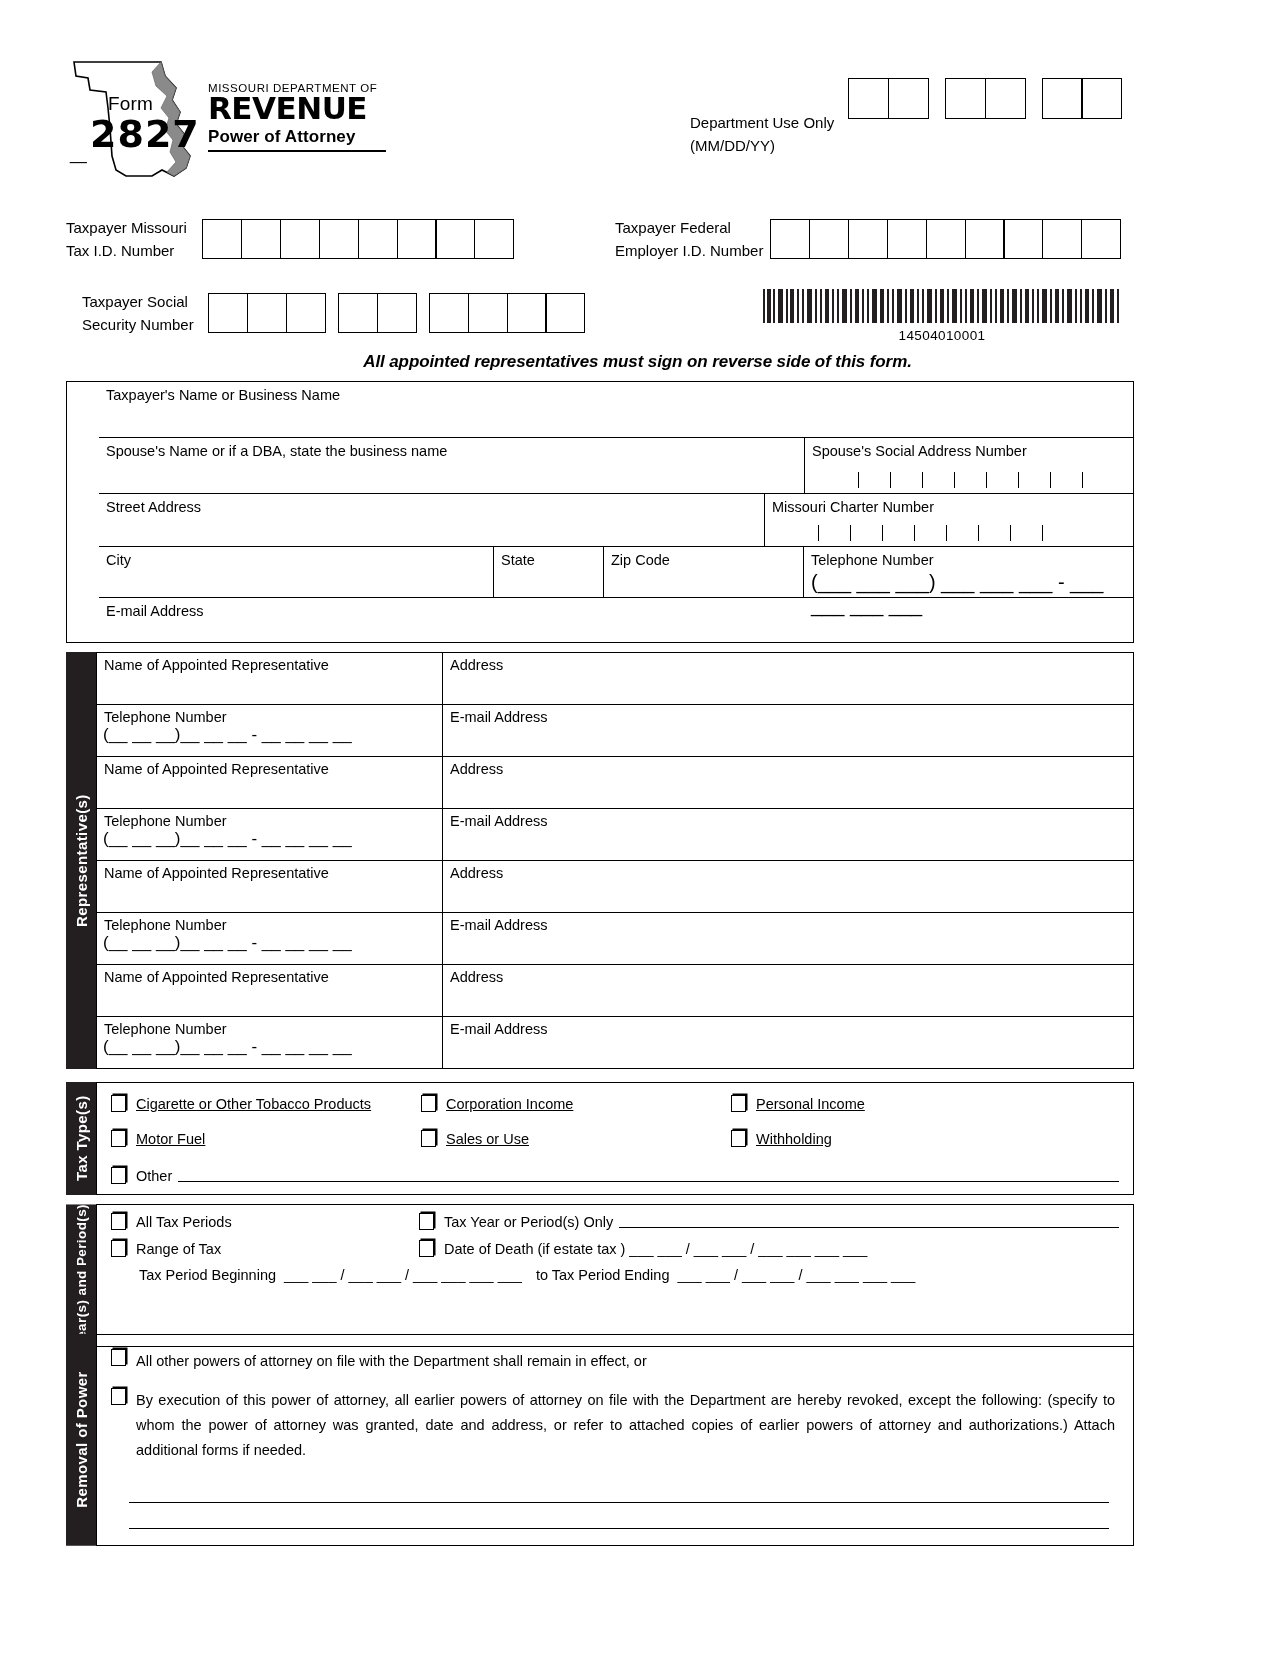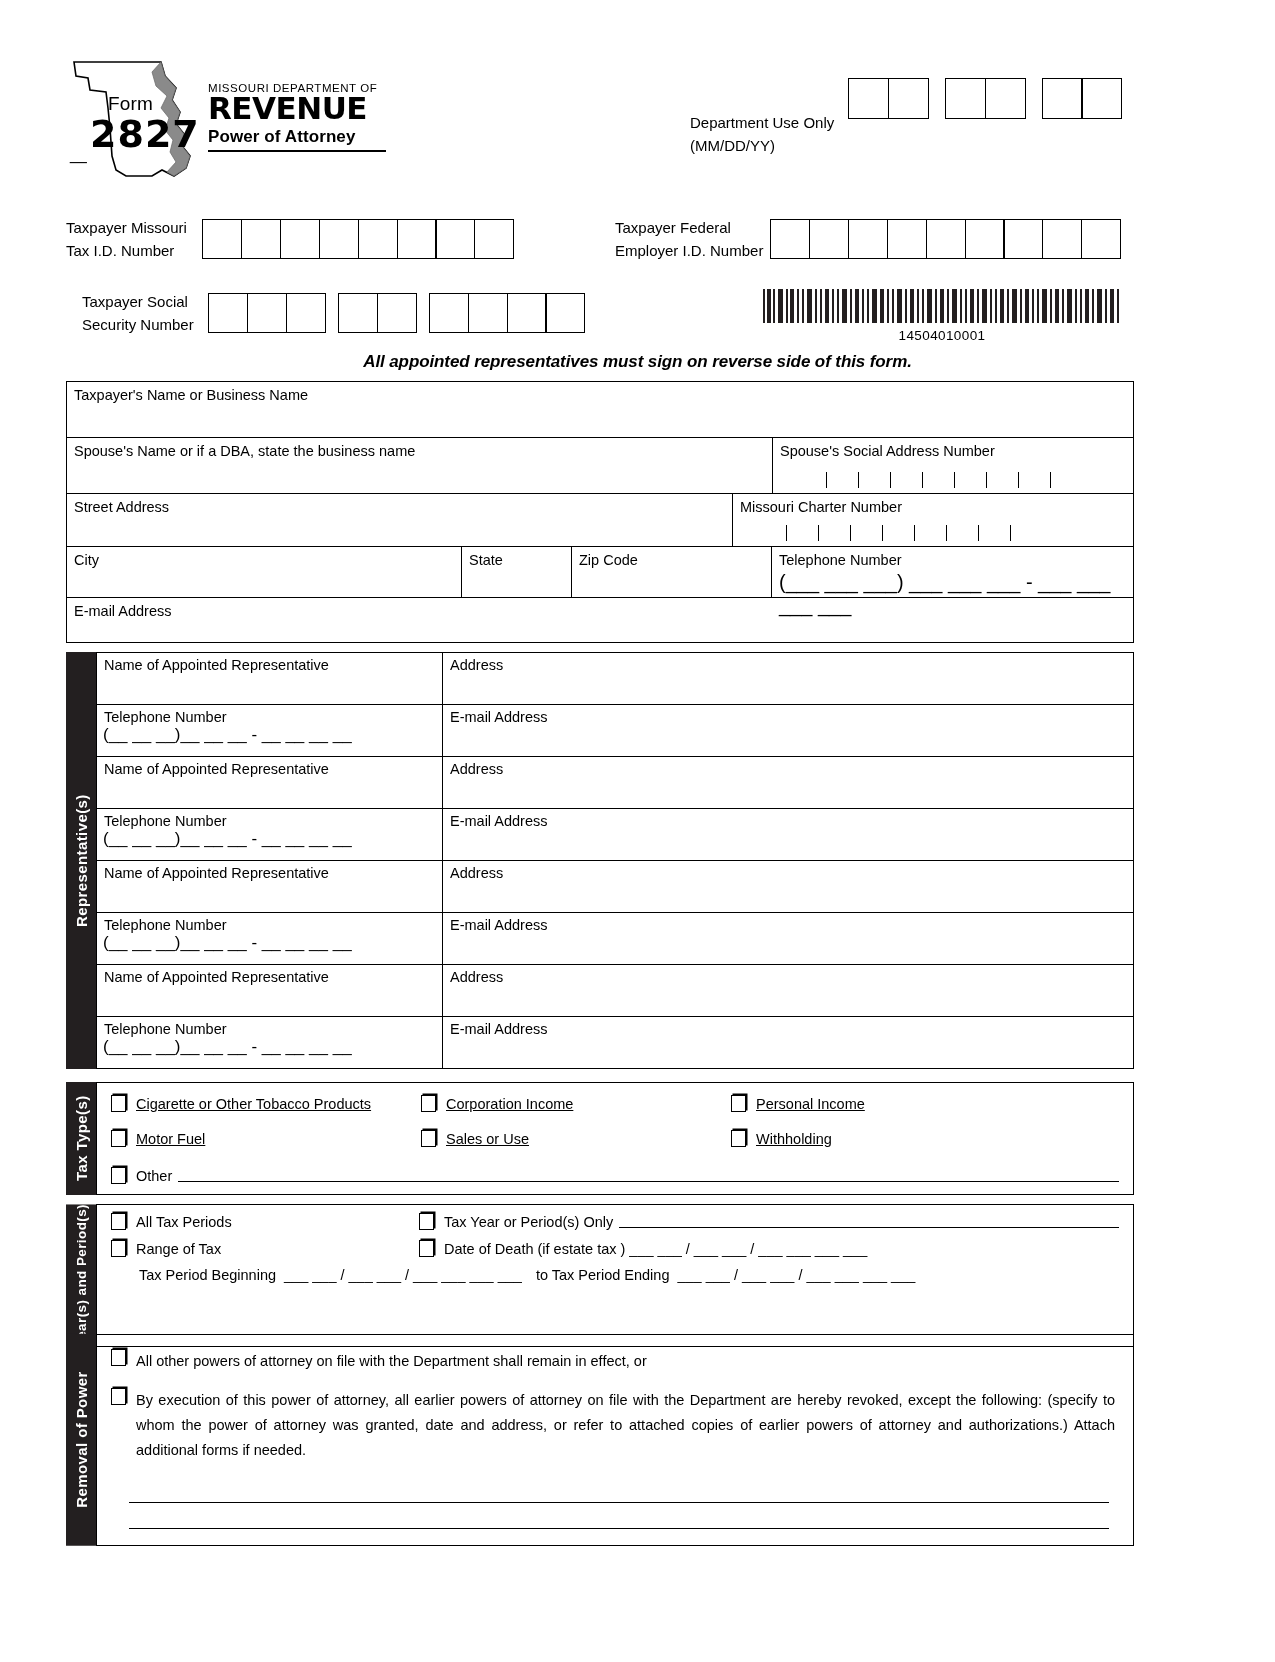--- a/index.html
+++ b/index.html
@@ -82,21 +82,21 @@
     letter-spacing: -.1px;
     font-style: italic;
   }
 
   
   .tp-table {
     position: absolute; left: 66px; top: 381px;
     width: 1068px; border: 1.2px solid #000;
     font-size: 14.5px;
   }
-  .tp-row { display: flex; border-top: 1.2px solid #000; }
+  .tp-row { display: flex; border-top: 1.2px solid #000; margin-left: 32px; }
   .tp-row:first-child { border-top: none; }
   .tp-cell { padding: 5px 7px; border-left: 1.2px solid #000; position: relative; }
   .tp-cell:first-child { border-left: none; }
   .h52 { height: 52px; }
   .h55 { height: 55px; }
   .h50 { height: 50px; }
   .h44 { height: 44px; }
 
   .tick-row {
     position: absolute; left: 22px; bottom: 5px;

